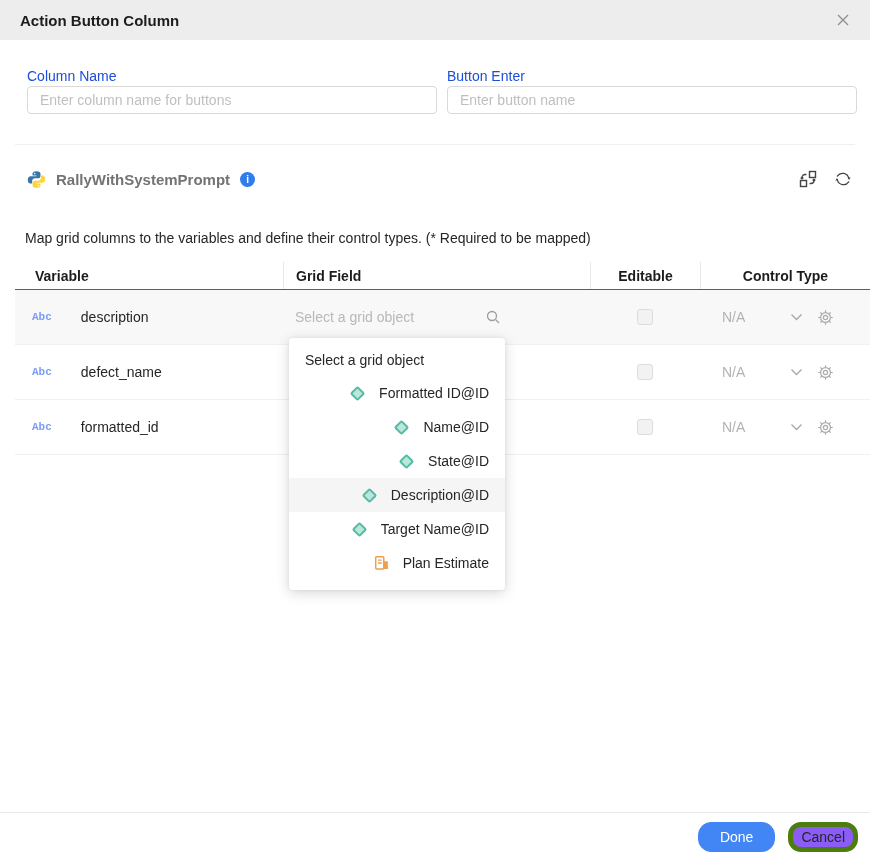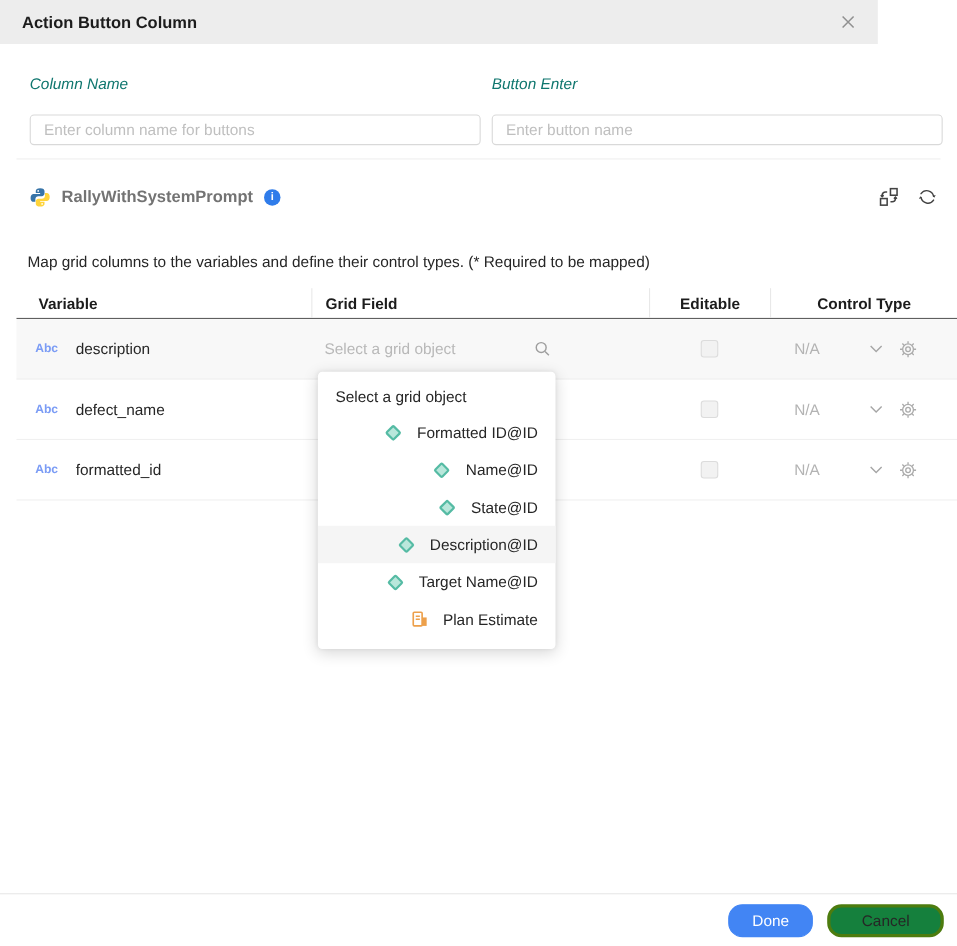--- a/index.html
+++ b/index.html
@@ -3,33 +3,33 @@
 <meta charset="utf-8">
 <style>
   * { box-sizing: border-box; margin: 0; padding: 0; }
   html,body { width:870px; height:860px; }
   body {
     font-family: "Liberation Sans", sans-serif;
     background:#fff; position:relative; overflow:hidden; color:#262626;
   }
   
   .dialog-header {
-    position:absolute; top:0; left:0; width:798px; height:40px;
+    position:absolute; top:0; left:0; width:870px; height:40px;
     background:#ededed; display:flex; align-items:center;
     justify-content:space-between; padding:0 20px;
   }
   .dialog-title { font-size:15px; font-weight:bold; color:#1c1c1c; }
   .close-btn { cursor:pointer; display:flex; align-items:center; }
   
   .form-row {
     position:absolute; top:68px; left:27px; width:830px;
     display:flex; gap:10px;
   }
   .form-field { flex:1; }
-  .form-field label { display:block; font-size:14px; color:#0f766e; margin-bottom:20px;font-style:italic; }
+  .form-field label { display:block; font-size:14px; color:#1d4ed8; margin-bottom:2px; }
   .form-field input {
     width:100%; height:28px; border:1px solid #d9d9d9; border-radius:4px;
     padding:0 12px; font-size:14px; color:#262626; outline:none;
     font-family:"Liberation Sans",sans-serif;
   }
   .form-field input::placeholder { color:#bfbfbf; }
   
   .divider { position:absolute; top:144px; left:15px; width:840px; border-top:1px solid #efefef; }
   
   .script-row {
@@ -51,21 +51,21 @@
   .t-head { display:flex; height:28px; border-bottom:1px solid #5f5f5f;justify-content:flex-end; }
   .t-head .cell { font-size:14px; font-weight:bold; color:#1c1c1c; display:flex; align-items:center; }
   .col-var  { width:268px; padding-left:20px; }
   .col-grid { width:307px; padding-left:12px; border-left:1px solid #e8e8e8; }
   .col-edit { width:110px; justify-content:center; border-left:1px solid #e8e8e8; }
   .col-ctrl { flex:1; justify-content:center; border-left:1px solid #e8e8e8; }
   .t-row { display:flex; height:55px; align-items:center; border-bottom:1px solid #f0f0f0; }
   .t-row.shaded { background:#f8f8f8; }
   .t-row .cell { display:flex; align-items:center; border-left:none; font-weight:normal; }
   .t-row .col-var { padding-left:17px; }
-  .abc-badge { color:#7b9cf5; font-size:11px; font-weight:bold; margin-right:16px; }
+  .abc-badge { color:#7b9cf5; font-size:11px; font-weight:bold; margin-right:29px;font-family:Liberation Mono, monospace; }
   .var-name { font-size:14px; color:#262626; }
   .grid-select {
     width:205px; display:flex; align-items:center; justify-content:space-between;
     cursor:pointer;
   }
   .grid-select .ph { font-size:14px; color:#b8b8b8; }
   .checkbox {
     width:16px; height:16px; border:1px solid #dcdcdc; border-radius:3px;
     background:#f2f2f2; cursor:pointer;
   }
@@ -93,21 +93,21 @@
   
   .dialog-footer {
     position:absolute; bottom:0; left:0; width:870px; height:48px;
     border-top:1px solid #e8e8e8; background:#fff;
     display:flex; align-items:center; justify-content:flex-end;
     padding-right:12px; gap:13px;
   }
   .btn { height:30px; border-radius:13px; font-size:14px; cursor:pointer;
          font-family:"Liberation Sans",sans-serif; display:flex; align-items:center; }
   .btn-primary { background:#4285f4; border:1px solid #4285f4; color:#fff; padding:0 21px; }
-  .btn-default { background:#15803d; border:3px solid #4d7c0f; color:#262626; padding:0 28px; }
+  .btn-default { background:#8b5cf6; border:5px solid #4d7c0f; color:#262626; padding:0 8px; }
 </style>
 </head>
 <body>
 
 <div class="dialog-header">
   <div class="dialog-title">Action Button Column</div>
   <div class="close-btn">
     <svg width="14" height="14" viewBox="0 0 14 14">
         <path d="M2 2l10 10M12 2L2 12" stroke="#909090" stroke-width="1.4" fill="none"></path>
       </svg>

